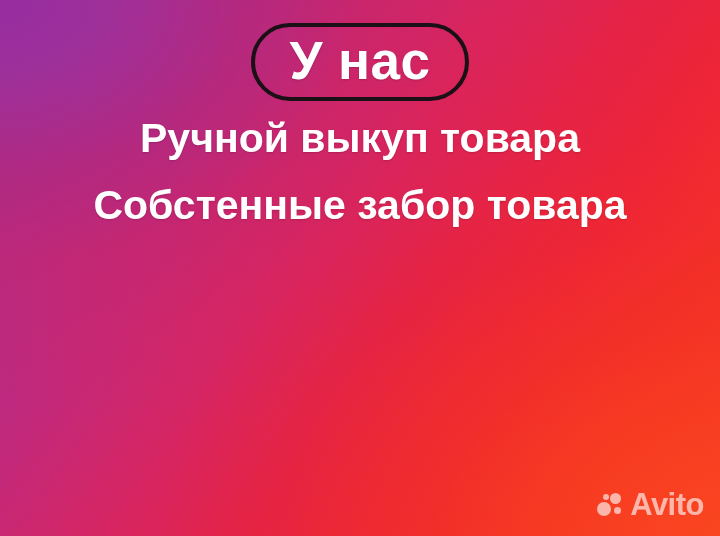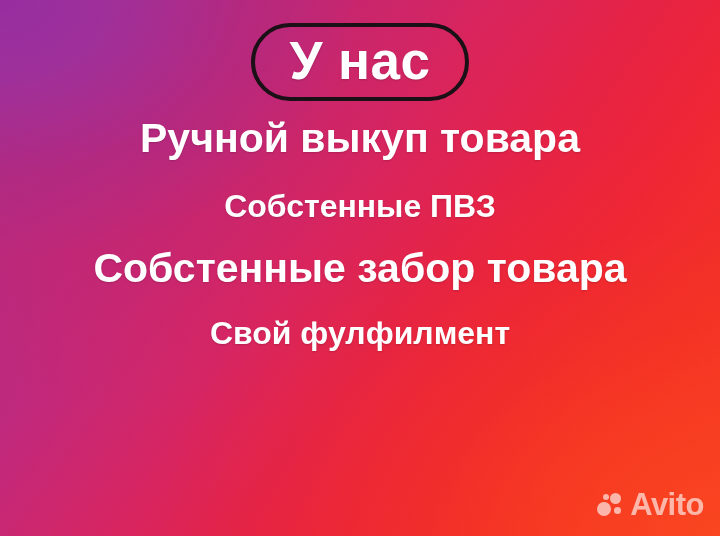--- a/index.html
+++ b/index.html
@@ -138,23 +138,21 @@
 <div id="banner">
 
   <div class="badge-wrap">
     <div class="badge">
       <span class="badge-label">У нас</span>
     </div>
   </div>
 
   <div class="lines">
     <div class="line lg l1">Ручной выкуп товара</div>
-    <div class="line md l2">Собстенные ПВЗ</div>
     <div class="line lg l3">Собстенные забор товара</div>
-    <div class="line md l4">Свой фулфилмент</div>
   </div>
 
   <div class="watermark">
     <span class="wm-mark">
       <span class="wm-dot-lg"></span>
       <span class="wm-dot-md"></span>
       <span class="wm-dot-sm"></span>
       <span class="wm-dot-xs"></span>
     </span>
     <span class="wm-text">Avito</span>

